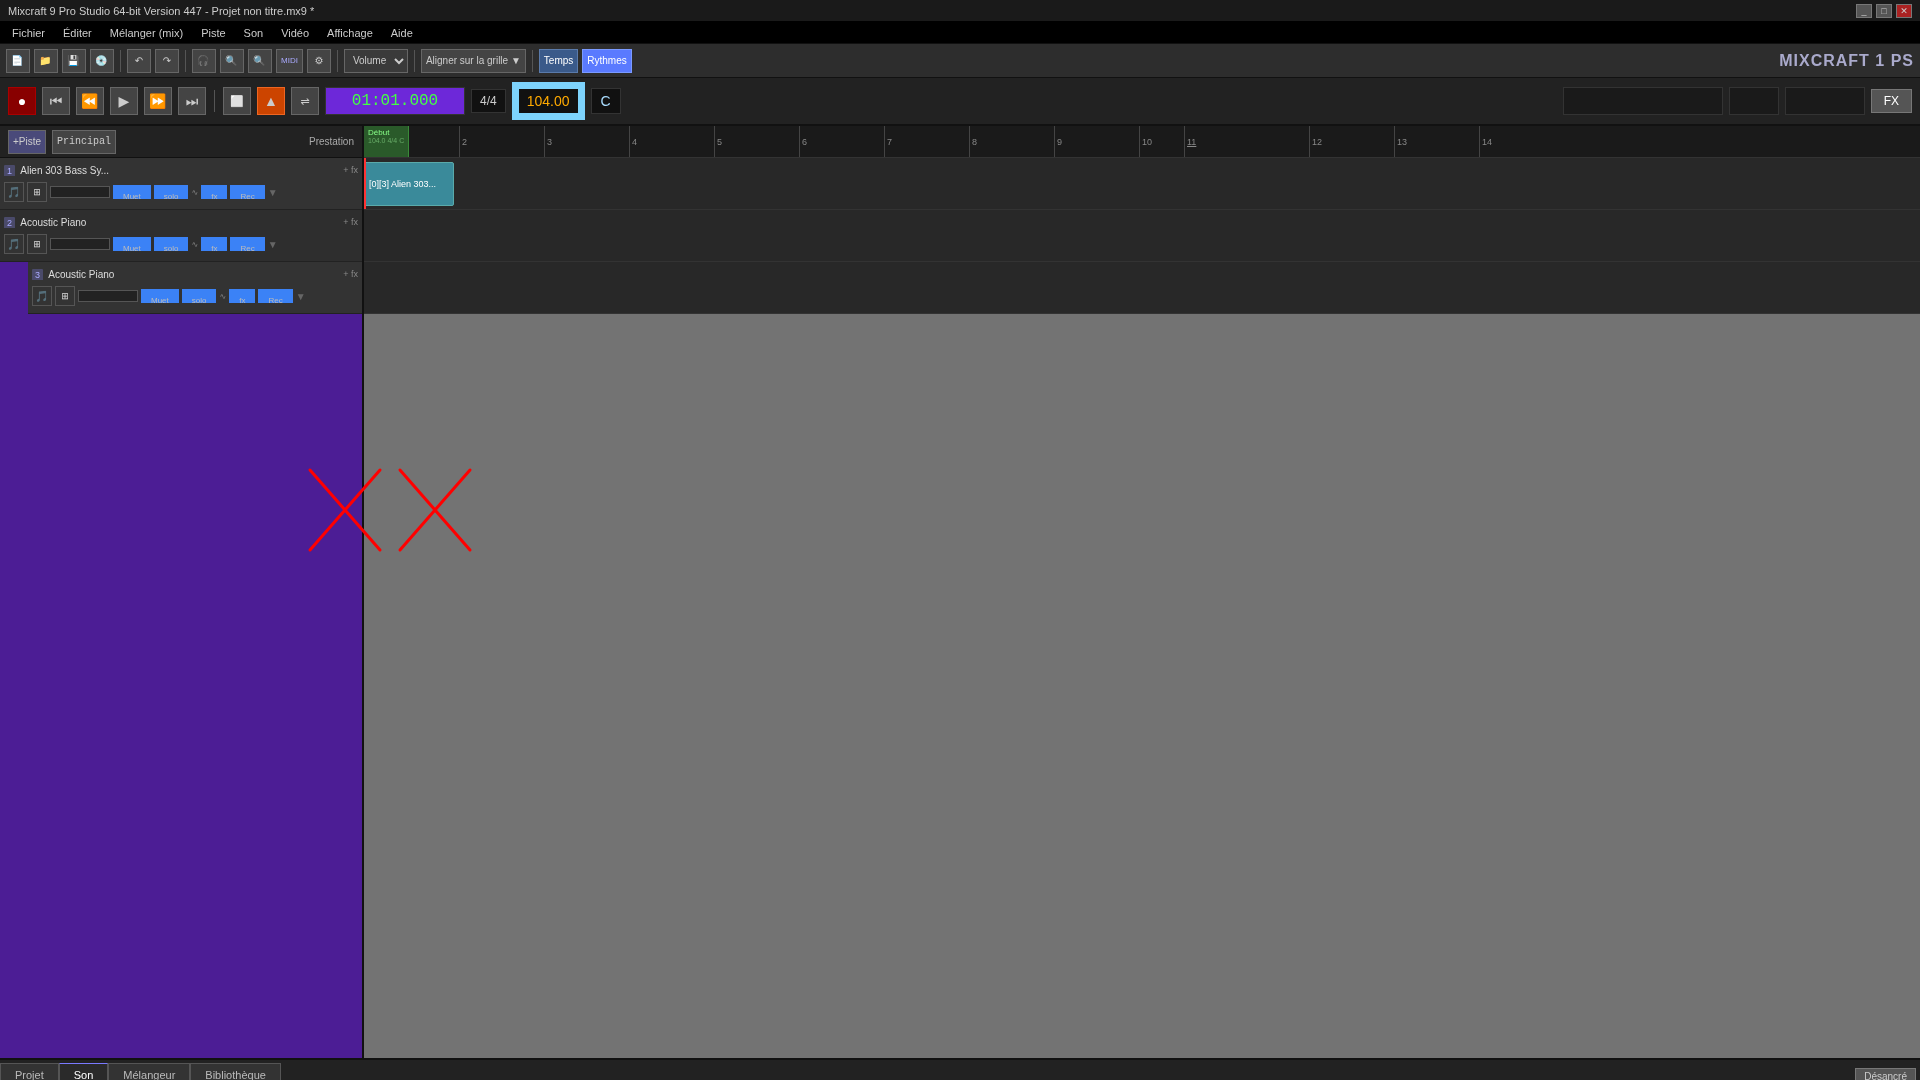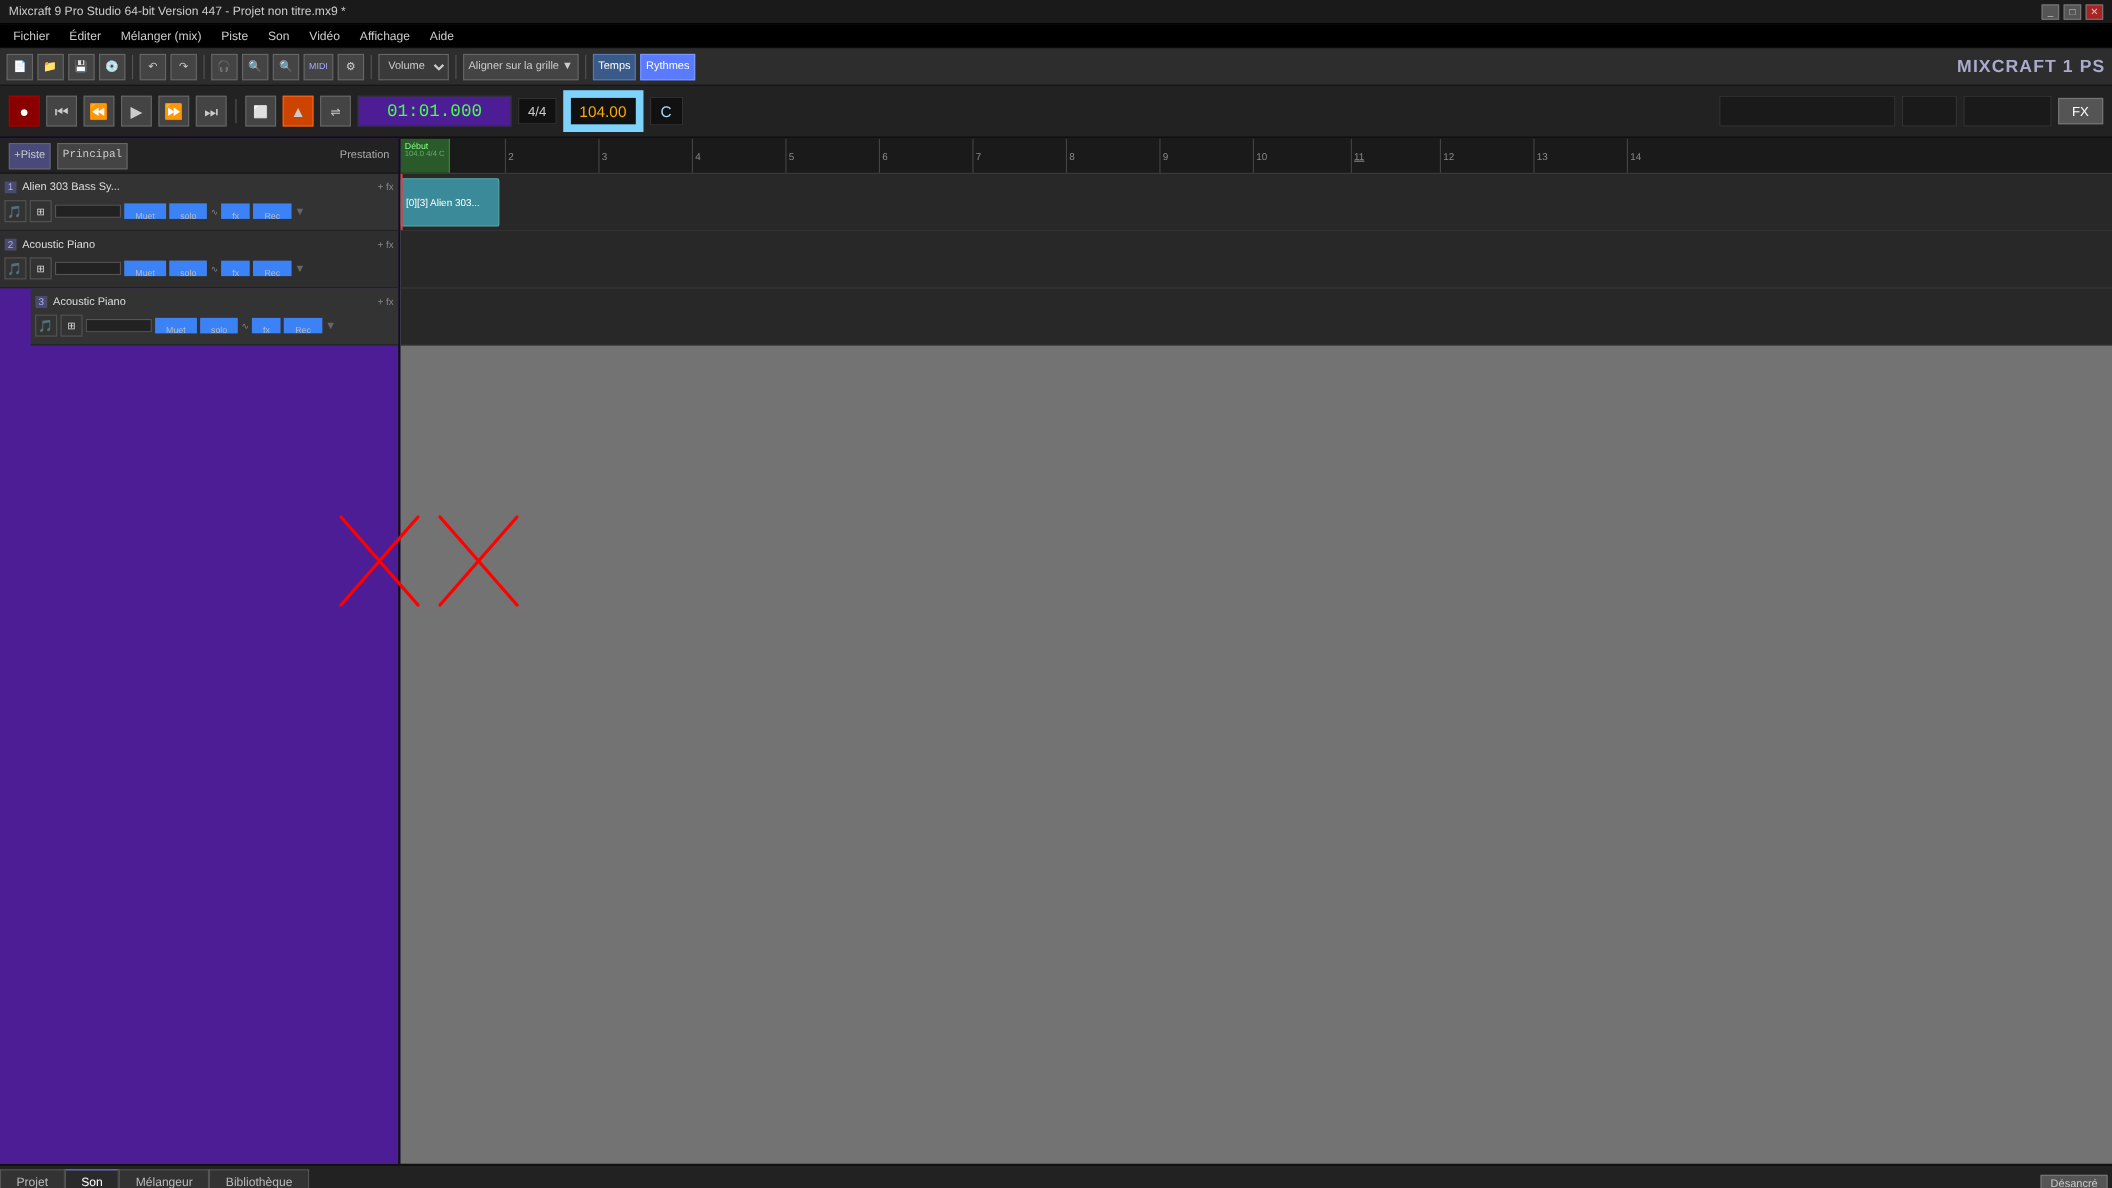--- a/index.html
+++ b/index.html
@@ -20,21 +20,21 @@
     .tb-btn { height: 24px; min-width: 24px; background: #444; border: 1px solid #666; color: #ccc; font-size: 10px; cursor: pointer; display: flex; align-items: center; justify-content: center; padding: 0 4px; }
     .tb-sep { width: 1px; height: 22px; background: #555; margin: 0 2px; }
     .tb-dropdown { height: 24px; background: #3a3a3a; border: 1px solid #666; color: #ccc; font-size: 10px; padding: 0 4px; }
     .tb-btn-blue { background: #3a5a8a; border-color: #5a7aaa; color: #fff; }
     .tb-btn-active { background: #5a7aff; border-color: #7a9aff; color: #fff; }
 
     
     #transport { background: #222; height: 48px; display: flex; align-items: center; padding: 0 8px; gap: 6px; border-bottom: 2px solid #111; }
     .trans-btn { width: 28px; height: 28px; background: #444; border: 1px solid #666; color: #ccc; font-size: 14px; cursor: pointer; display: flex; align-items: center; justify-content: center; }
     .trans-btn.record { background: #880000; border-color: #aa0000; color: #fff; }
-    .trans-display { background: #4c1d95; border: 1px solid #333; color: #44ff44; font-family: 'Courier New', monospace; font-size: 16px; padding: 4px 10px; min-width: 140px; text-align: center; }
+    .trans-display { background: #6d28d9; border: 1px solid #333; color: #44ff44; font-family: 'Courier New', monospace; font-size: 16px; padding: 4px 10px; min-width: 140px; text-align: center; }
     .trans-info { background: #111; border: 1px solid #333; color: #ccc; font-size: 12px; padding: 4px 8px; }
     .trans-tempo { background: #111; border: 7px solid #7dd3fc; color: #ffaa00; font-size: 14px; padding: 4px 8px; min-width: 60px; text-align: center; }
     .trans-key { background: #111; border: 1px solid #333; color: #aaddff; font-size: 14px; padding: 4px 8px; width: 30px; text-align: center; }
     .fx-btn { background: #555; border: 1px solid #777; color: #fff; font-size: 12px; padding: 4px 12px; cursor: pointer; }
 
     
     #main { display: flex; height: calc(1080px - 22px - 22px - 34px - 48px - 22px); }
 
     
     #tracks-panel { width: 364px; background: #4c1d95; border-right: 2px solid #111; display: flex; flex-direction: column; flex-shrink: 0; }
@@ -218,21 +218,21 @@
       </div>
       <div class="ruler-mark" style="left:95px;">2</div>
       <div class="ruler-mark" style="left:180px;">3</div>
       <div class="ruler-mark" style="left:265px;">4</div>
       <div class="ruler-mark" style="left:350px;">5</div>
       <div class="ruler-mark" style="left:435px;">6</div>
       <div class="ruler-mark" style="left:520px;">7</div>
       <div class="ruler-mark" style="left:605px;">8</div>
       <div class="ruler-mark" style="left:690px;">9</div>
       <div class="ruler-mark" style="left:775px;">10</div>
-      <div class="ruler-mark" style="left:864px;text-decoration:underline;">11</div>
+      <div class="ruler-mark" style="left:820px;text-decoration:underline;">11</div>
       <div class="ruler-mark" style="left:945px;">12</div>
       <div class="ruler-mark" style="left:1030px;">13</div>
       <div class="ruler-mark" style="left:1115px;">14</div>
     </div>
 
     <div id="tracks-content">
 
       <div class="track-lane" style="height:52px;">
 
         <div class="playhead" style="left:0;"></div>

